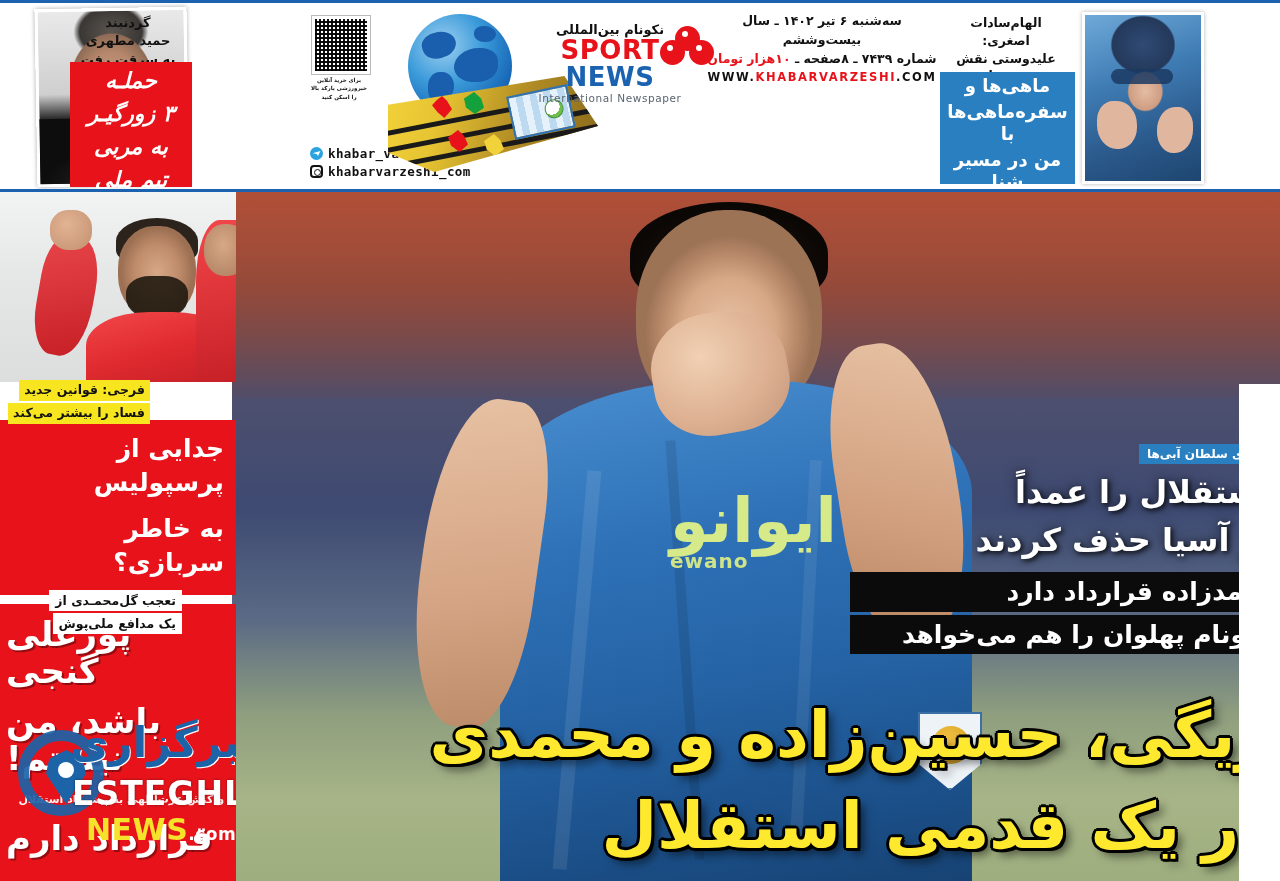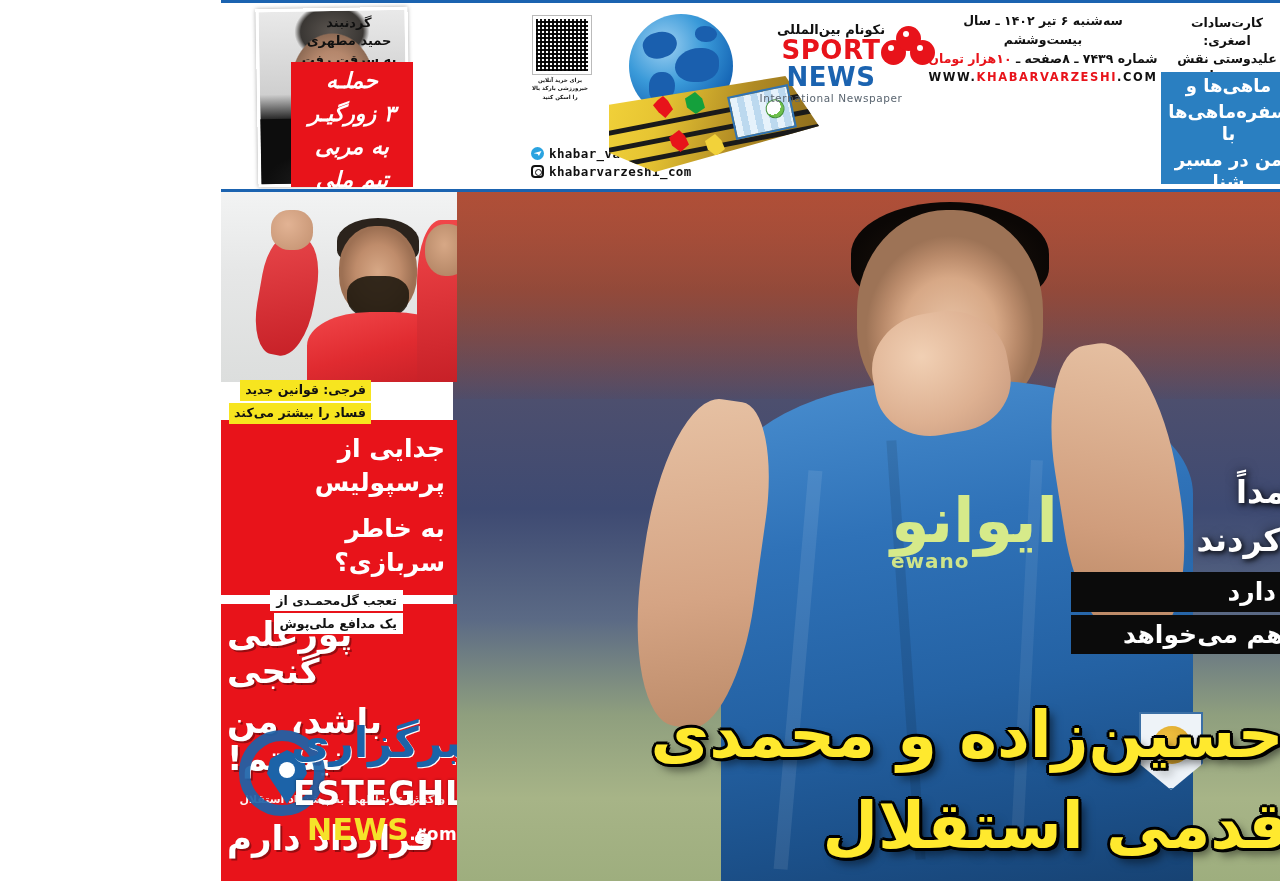--- a/index.html
+++ b/index.html
@@ -5,21 +5,21 @@
 <style>
   * { box-sizing: border-box; margin: 0; padding: 0; }
   html, body {
     width: 1280px; height: 881px;
     background: #ffffff;
     font-family: "DejaVu Sans", "Liberation Sans", sans-serif;
     overflow: hidden;
   }
   #page {
     position: relative;
-    width: 1059px; height: 881px;
+    width: 1280px; height: 881px;
     background: #ffffff;
     overflow: hidden;
   }
 
   
   #masthead {
     position: absolute; left: 0; top: 0;
     width: 1280px; height: 192px;
     background: #ffffff;
     overflow: hidden;
@@ -458,21 +458,21 @@
       <div class="d2">
         <span>شماره ۷۴۳۹ ـ ۸صفحه ـ </span><span class="price">۱۰هزار تومان</span>
       </div>
       <div class="d3">
         <span class="w">WWW.</span><span class="r">KHABARVARZESHI</span><span class="w">.COM</span>
       </div>
     </div>
 
 
     <div id="right-kicker">
-      <div>کارت‌سادات اصغری:</div>
+      <div>الهام‌سادات اصغری:</div>
       <div>علیدوستی نقش من را</div>
       <div>خوب بازی کرد</div>
     </div>
     <div id="right-bluebox">
       <div class="hl">ماهی‌ها و</div>
       <div class="hl">سفره‌ماهی‌ها با</div>
       <div class="hl">من در مسیر شنا</div>
 
     </div>
     <div id="swim-photo">

